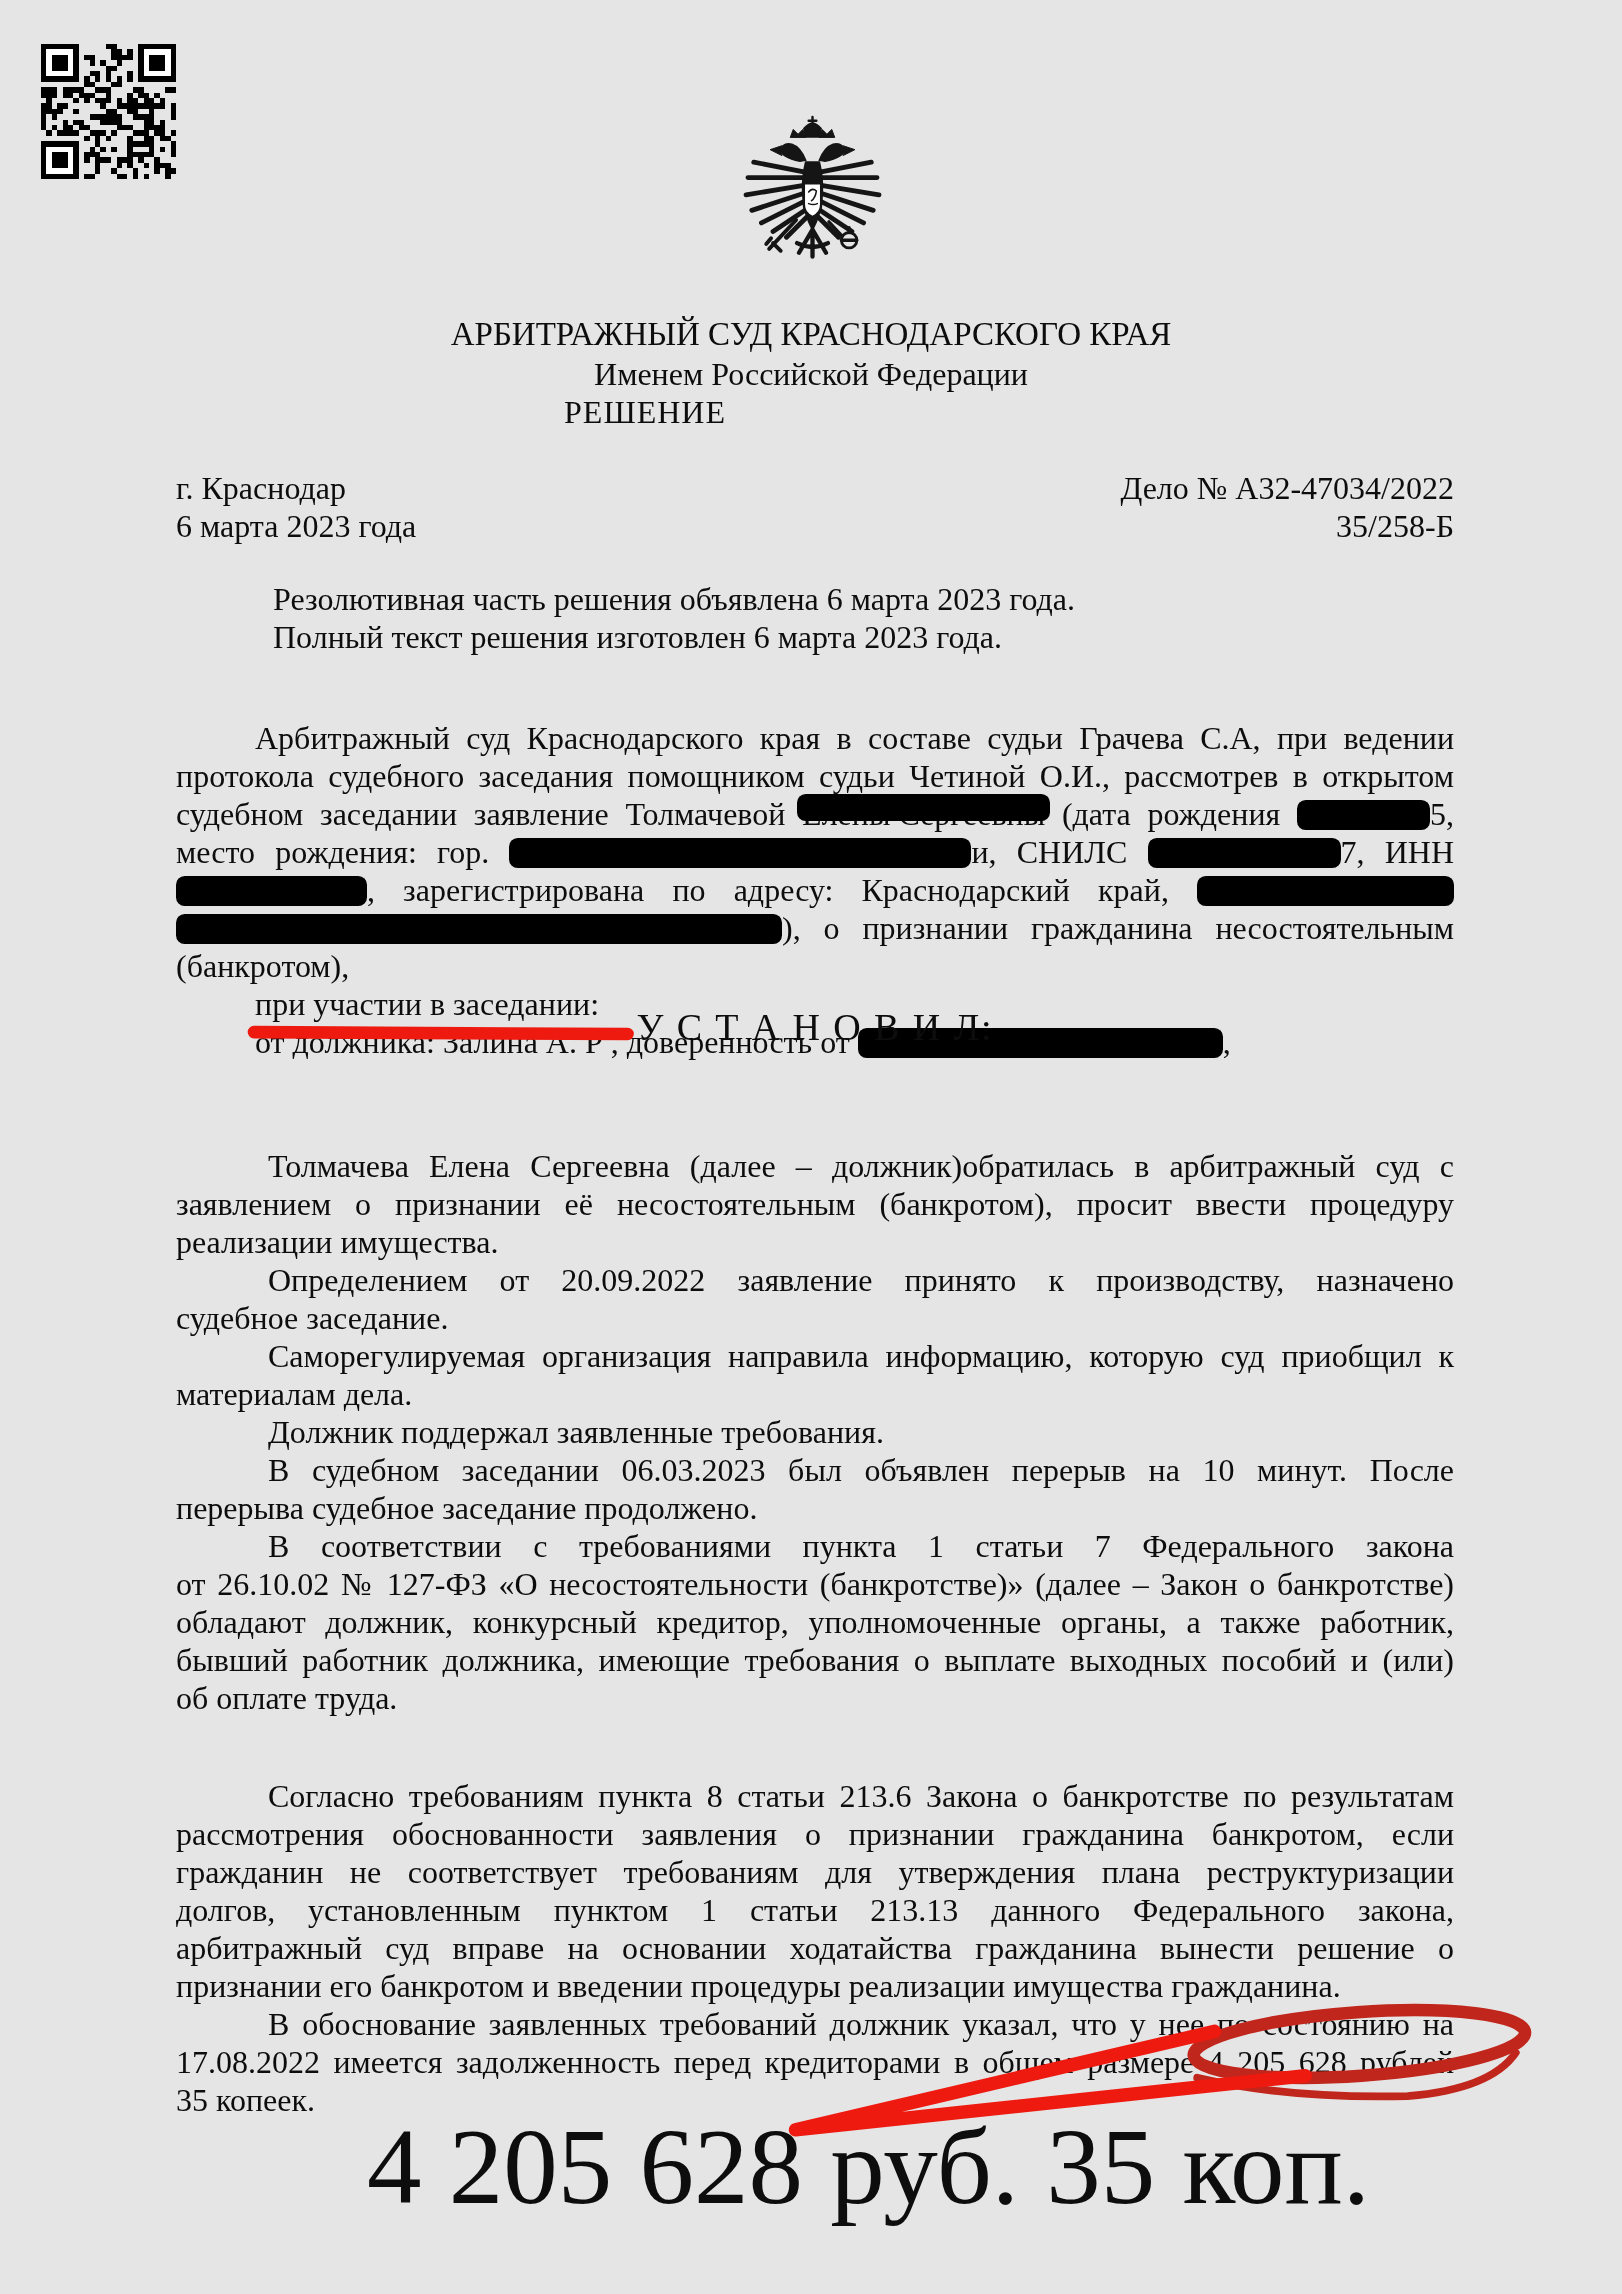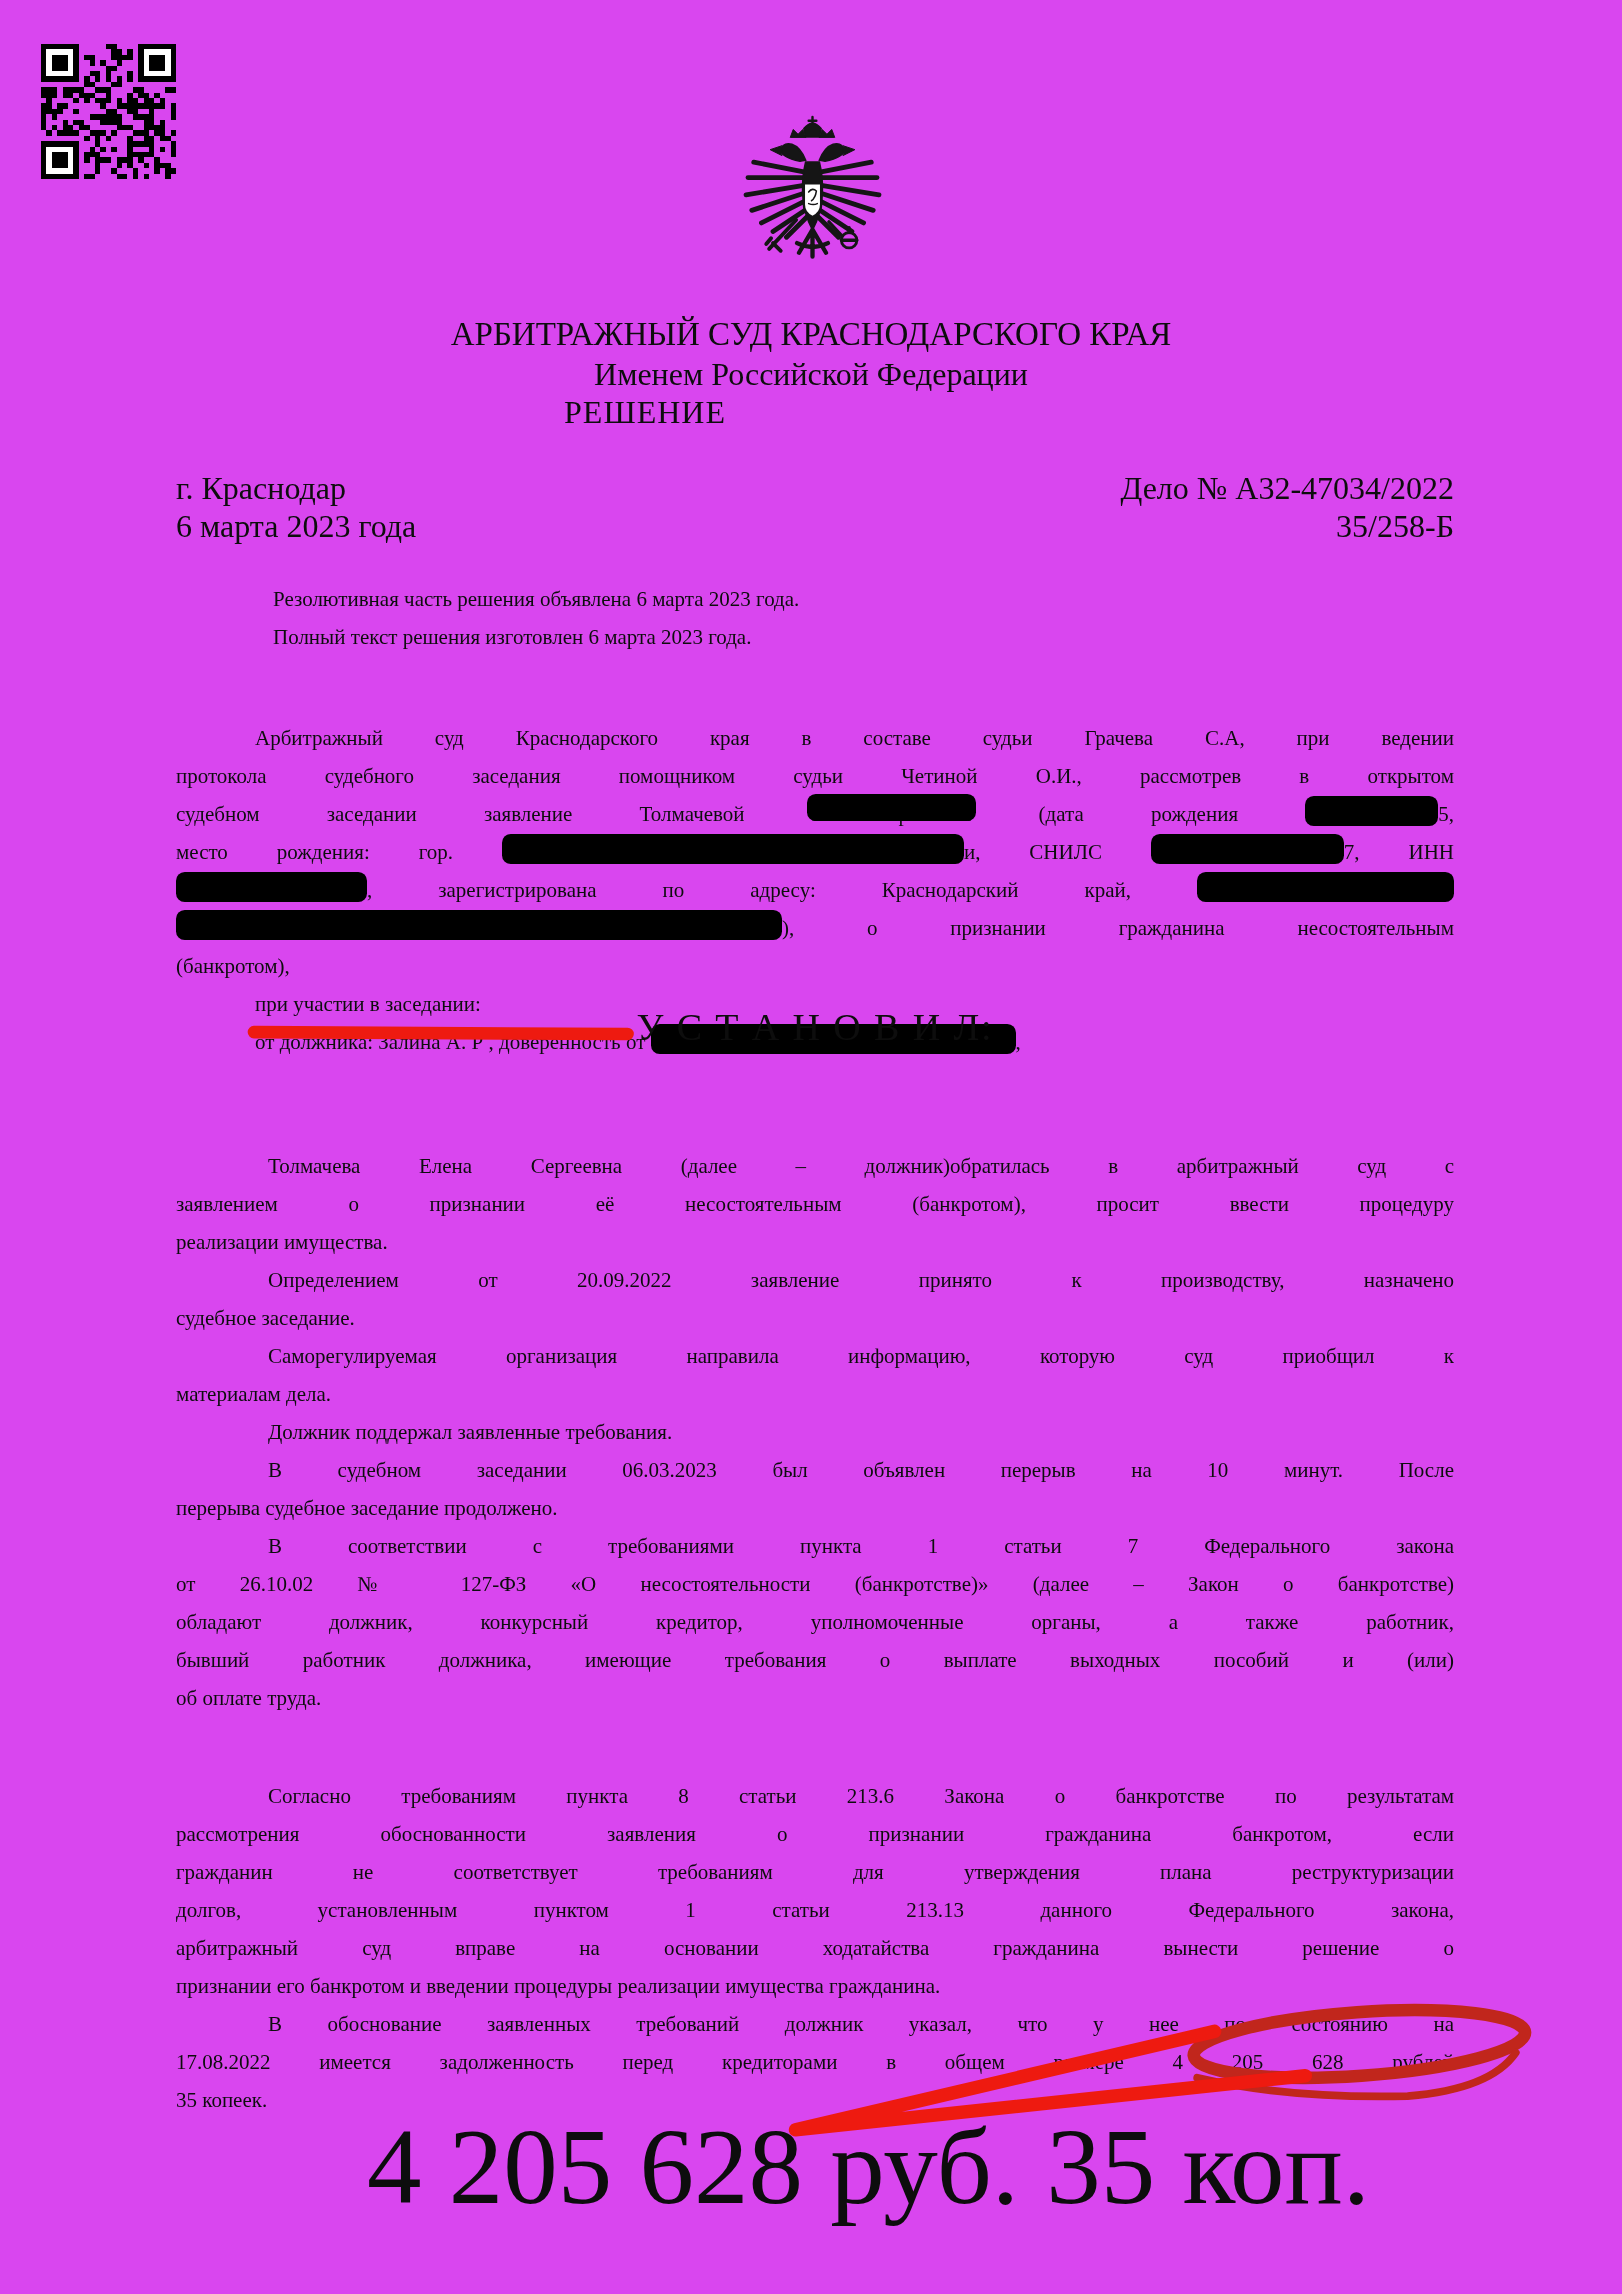--- a/index.html
+++ b/index.html
@@ -1,28 +1,28 @@
 <!DOCTYPE html>
 <html><head>
 <meta charset="utf-8">
 <style>
   html,body{margin:0;padding:0;background:#fff;}
-  .page{position:relative;width:1622px;height:2294px;background:#d946ef;overflow:hidden;
+  .page{position:relative;width:1622px;height:2294px;background:#e5e5e5;overflow:hidden;
         font-family:"Liberation Serif","DejaVu Serif",serif;color:#0d0d0d;}
   .abs{position:absolute;}
   
   .court-name{left:0;top:315px;width:1622px;text-align:center;font-size:33px;line-height:39px;}
   .in-the-name{left:0;top:355px;width:1622px;text-align:center;font-size:32px;line-height:39px;}
   .doc-type{left:0;top:393px;width:1290px;text-align:center;font-size:32px;line-height:39px;letter-spacing:1px;}
   
   .case-info{left:176px;top:469px;width:1278px;font-size:32px;line-height:38px;}
   .case-row{display:flex;justify-content:space-between;}
   
   .doc-block{position:absolute;left:176px;width:1278px;}
-  .line{height:38px;line-height:38px;font-size:21px;}
+  .line{height:38px;line-height:38px;font-size:32px;}
   .line.j{text-align:justify;text-align-last:justify;}
   .bar{display:inline-block;background:#000;height:30px;border-radius:8.7px;vertical-align:-4.8px;}
   .partial{position:relative;display:inline-block;white-space:nowrap;}
   .partial::after{content:"";position:absolute;left:-4.8px;right:-4.8px;top:-1px;height:27px;background:#000;border-radius:8.7px;}
   .ustanovil{left:176px;top:1008px;width:1278px;text-align:center;font-size:38px;letter-spacing:1.9px;line-height:38px;}
   .big-amount{left:367px;top:2112px;font-size:109px;line-height:1;white-space:nowrap;}
   .overlay{position:absolute;left:0;top:0;pointer-events:none;z-index:6;}
   .qr{left:41px;top:44px;}
   .emblem{left:740px;top:114px;}
 </style>

